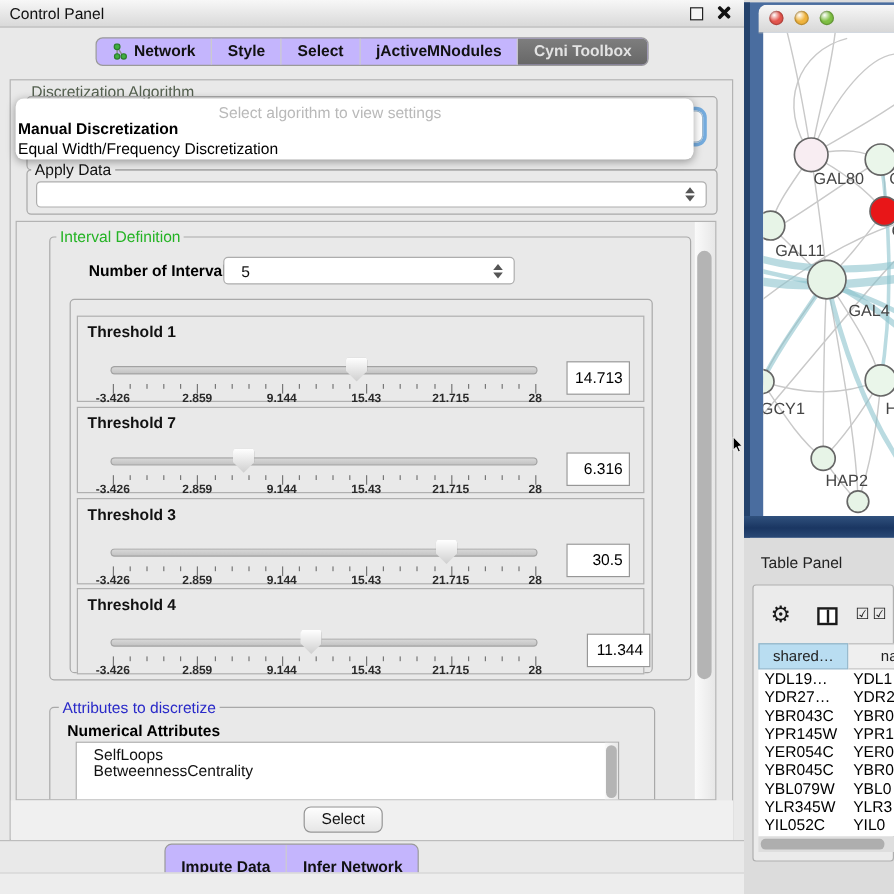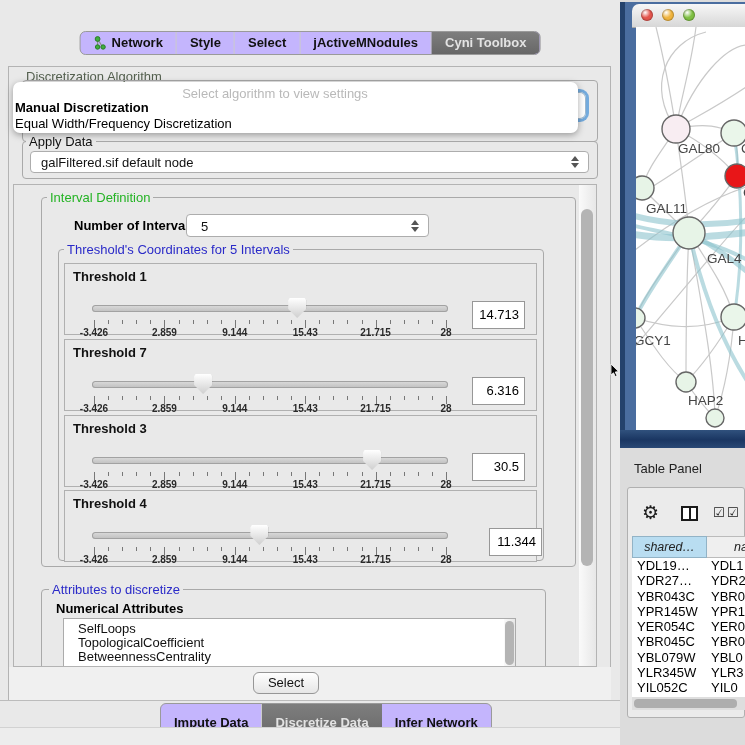--- a/index.html
+++ b/index.html
@@ -17,21 +17,21 @@
   #close-ic i{position:absolute;left:5px;top:-1px;width:2.6px;height:13px;background:#111;border-radius:1px;}
   #close-ic i:first-child{transform:rotate(45deg);}
   #close-ic i:last-child{transform:rotate(-45deg);}
   
   .seg{display:flex;background:#c4b5fd;border:1px solid #9a9a9a;border-radius:6px;overflow:hidden;
        font-size:13px;font-weight:600;color:#111;height:24px;line-height:24px;box-sizing:border-box;}
   .seg .it{padding:0 13px;white-space:nowrap;border-right:1px solid #ccc;display:flex;align-items:center;gap:5px;}
   .seg .it:last-child{border-right:none;}
   .seg .it.sel{background:linear-gradient(#7e7e7e,#676767);color:#e3e3e3;border-right:none;}
   #top-tabs{left:50%;top:31px;transform:translateX(-50%);}
-  #bottom-tabs{left:137px;top:703px;height:38px;line-height:23px;margin-left:23px;}
+  #bottom-tabs{left:137px;top:703px;height:38px;line-height:23px;}
   
   #outer-panel{left:8px;top:66px;width:603px;height:634px;border:1px solid #b3b3b3;background:#e9e9e9;box-sizing:border-box;}
   .fset{border:1px solid #a9a9a9;border-radius:4px;box-sizing:border-box;}
   .legend{position:absolute;font-size:13px;background:#e9e9e9;padding:0 3px;white-space:nowrap;}
   .legend.green{color:#24b324;}
   .legend.blue{color:#2a2ac8;}
   
   #algo-label{left:26px;top:69px;font-size:13px;color:#54604f;}
   #algo-combo-focus{left:300px;top:92px;width:286px;height:27px;background:#fff;border-radius:6px;
      box-shadow:0 0 0 3px #74abdd, inset 0 0 0 1px #9cb8cf;}
@@ -79,36 +79,44 @@
      border-bottom:1px solid #a8a8a8;border-top-left-radius:7px;}
   .light{position:absolute;top:5px;width:12px;height:12px;border-radius:50%;}
   #net-canvas{left:636px;top:27px;width:109px;height:403px;background:#fff;overflow:hidden;}
   #net-bottom{left:620px;top:430px;width:125px;height:18px;background:linear-gradient(#30517d,#1a3662 55%,#294875);}
   #tp-title{left:634px;top:461px;font-size:13px;color:#222;}
   #table-panel{left:627px;top:487px;width:118px;height:231px;border:1px solid #b0b0b0;border-radius:3px;background:#ebebeb;box-sizing:border-box;}
   #gear-ic{left:642px;top:503px;font-family:"DejaVu Sans",sans-serif;font-size:19px;color:#1a1a1a;line-height:19px;}
   #split-ic{left:681px;top:506px;width:17px;height:15px;border:2px solid #1a1a1a;box-sizing:border-box;background:#fff;}
   #split-ic i{position:absolute;left:50%;top:0;width:2px;height:100%;background:#1a1a1a;transform:translateX(-1px);}
   .chk{font-family:"DejaVu Sans",sans-serif;font-size:13px;color:#1a1a1a;}
-  .hdr-cell{position:absolute;box-sizing:border-box;font-size:12.5px;height:22px;line-height:21px;font-style:italic;}
+  .hdr-cell{position:absolute;box-sizing:border-box;font-size:12.5px;height:22px;line-height:21px;}
   #hdr1{left:632px;top:536px;width:75px;background:#b9ddf1;border:1px solid #92b3c6;text-align:center;color:#222;}
   #hdr2{left:707px;top:536px;width:38px;background:#efefef;border-top:1px solid #bbb;border-bottom:1px solid #bbb;padding-left:27px;color:#222;overflow:hidden;}
   #rows{left:632px;top:558px;width:113px;height:139px;background:#fff;overflow:hidden;font-size:13px;color:#000;}
   #rows .r{position:relative;height:15.3px;line-height:15.3px;white-space:nowrap;}
   #rows .c1{position:absolute;left:5px;}
   #rows .c2{position:absolute;left:79px;}
   #hscroll{left:632px;top:697px;width:113px;height:13px;background:#dedede;}
   #hthumb{left:634px;top:699px;width:103px;height:9px;background:#aeaeae;border-radius:4px;}
   #cursor{left:610px;top:364px;z-index:40;}
   svg text{font-family:"Liberation Sans",sans-serif;}
 </style>
 </head>
 <body>
 
 <div class="abs" id="control-panel">
+  <div class="abs" id="titlebar">
+    <span class="t">Control Panel</span>
+    <span class="abs" id="float-ic"></span>
+    <span class="abs" id="close-ic">
+        <i></i>
+        <i></i>
+      </span>
+  </div>
 
   <div class="abs seg" id="top-tabs">
       <span class="it">
         <svg width="13" height="14">
           <line x1="4" y1="3" x2="9" y2="11" stroke="#8a8a8a" stroke-width="1.2"></line>
           <line x1="4" y1="3" x2="4" y2="11" stroke="#8a8a8a" stroke-width="1.2"></line>
           <circle cx="4" cy="3" r="2.4" fill="#3fae3f" stroke="#2c7c2c"></circle>
           <circle cx="4" cy="11" r="2.2" fill="#3fae3f" stroke="#2c7c2c"></circle>
           <circle cx="9.5" cy="11" r="2.2" fill="#3fae3f" stroke="#2c7c2c"></circle>
         </svg>
@@ -130,42 +138,40 @@
 
   <div class="abs" id="outer-panel"></div>
 
   <span class="abs" id="algo-label">Discretization Algorithm</span>
   <div class="abs fset" style="left:22px;top:80px;width:576px;height:62px;"></div>
   <div class="abs" id="algo-combo-focus"></div>
 
   <div class="abs fset" style="left:22px;top:141px;width:576px;height:38px;"></div>
   <span class="abs legend" style="left:26px;top:134px;color:#111;">Apply Data</span>
   <div class="abs combo" style="left:30px;top:151px;width:559px;height:22px;">
-    <span class="v">galFiltered.sif default node</span>
     <span class="spin">
         <span class="up"></span>
         <span class="dn"></span>
       </span>
   </div>
 
   <div class="abs" id="scroll-panel">
     <div class="abs fset" style="left:27px;top:12px;width:535px;height:370px;"></div>
     <span class="abs legend green" style="left:33px;top:5px;">Interval Definition</span>
 
     <span class="abs" style="left:60px;top:33px;font-size:13px;font-weight:700;">Number of Intervals</span>
     <div class="abs combo" style="left:172px;top:29px;width:243px;height:23px;">
       <span class="v" style="left:14px;">5</span>
       <span class="spin">
           <span class="up"></span>
           <span class="dn"></span>
         </span>
     </div>
 
     <div class="abs fset" style="left:44px;top:64px;width:486px;height:312px;"></div>
-    <span class="abs legend blue" style="left:50px;top:57px;">Threshold's Coordinates for 5 Intervals</span>
 
     <div id="thresholds-host">
         <div class="tbox" style="left: 50px; top: 78px; width: 473px; height: 72px;">
           <div class="ttl">Threshold 1</div>
           <div class="track" style="left: 27px; top: 41px; width: 356px;"></div>
           <div class="sthumb" style="left: 223.2px; top: 34px;"></div>
           <div class="tick" style="left: 29px; top: 56px; height: 8px;"></div>
           <div class="tick" style="left: 43.1px; top: 56px; height: 4px;"></div>
           <div class="tick" style="left: 57.2px; top: 56px; height: 4px;"></div>
           <div class="tick" style="left: 71.2px; top: 56px; height: 4px;"></div>
@@ -313,41 +319,37 @@
           <div class="tlab" style="left: 381px; top: 63px;">28</div>
           <div class="vbox" style="left: 424px; top: 37px; width: 53px; height: 28px; line-height: 26px;">11.344</div>
         </div>
       </div>
 
     <div class="abs fset" style="left:27px;top:404px;width:505px;height:120px;"></div>
     <span class="abs legend blue" style="left:35px;top:397px;">Attributes to discretize</span>
     <span class="abs" style="left:42px;top:416px;font-size:13px;font-weight:700;">Numerical Attributes</span>
     <div class="abs" id="attr-list" style="left:49px;top:433px;width:453px;height:100px;padding-top:3px;">
         <div class="li">SelfLoops</div>
-        <div class="li">TopologicalCoefficient</div>
         <div class="li">BetweennessCentrality</div>
       </div>
     <div class="abs vtrack" style="left:490px;top:434px;width:11px;height:48px;">
       <div class="abs thumb" style="left:1px;top:2px;width:9px;height:44px;"></div>
     </div>
 
     <div class="abs vtrack" style="left:565px;top:0px;width:17px;height:481px;">
       <div class="abs thumb" style="left:2px;top:24px;width:12px;height:357px;"></div>
     </div>
   </div>
 
   <div class="abs" id="apply-bar"></div>
   <div class="abs" id="apply-btn">Select</div>
   <div class="abs" id="hline"></div>
   <div class="abs seg" id="bottom-tabs">
       <span class="it">
         <span>Impute Data</span>
-      </span>
-      <span class="it sel">
-        <span>Discretize Data</span>
       </span>
       <span class="it">
         <span>Infer Network</span>
       </span>
     </div>
   <div class="abs" id="bottom-strip"></div>
 
   <div class="abs" id="popup">
     <span class="hint">Select algorithm to view settings</span>
     <div id="popup-opts">

